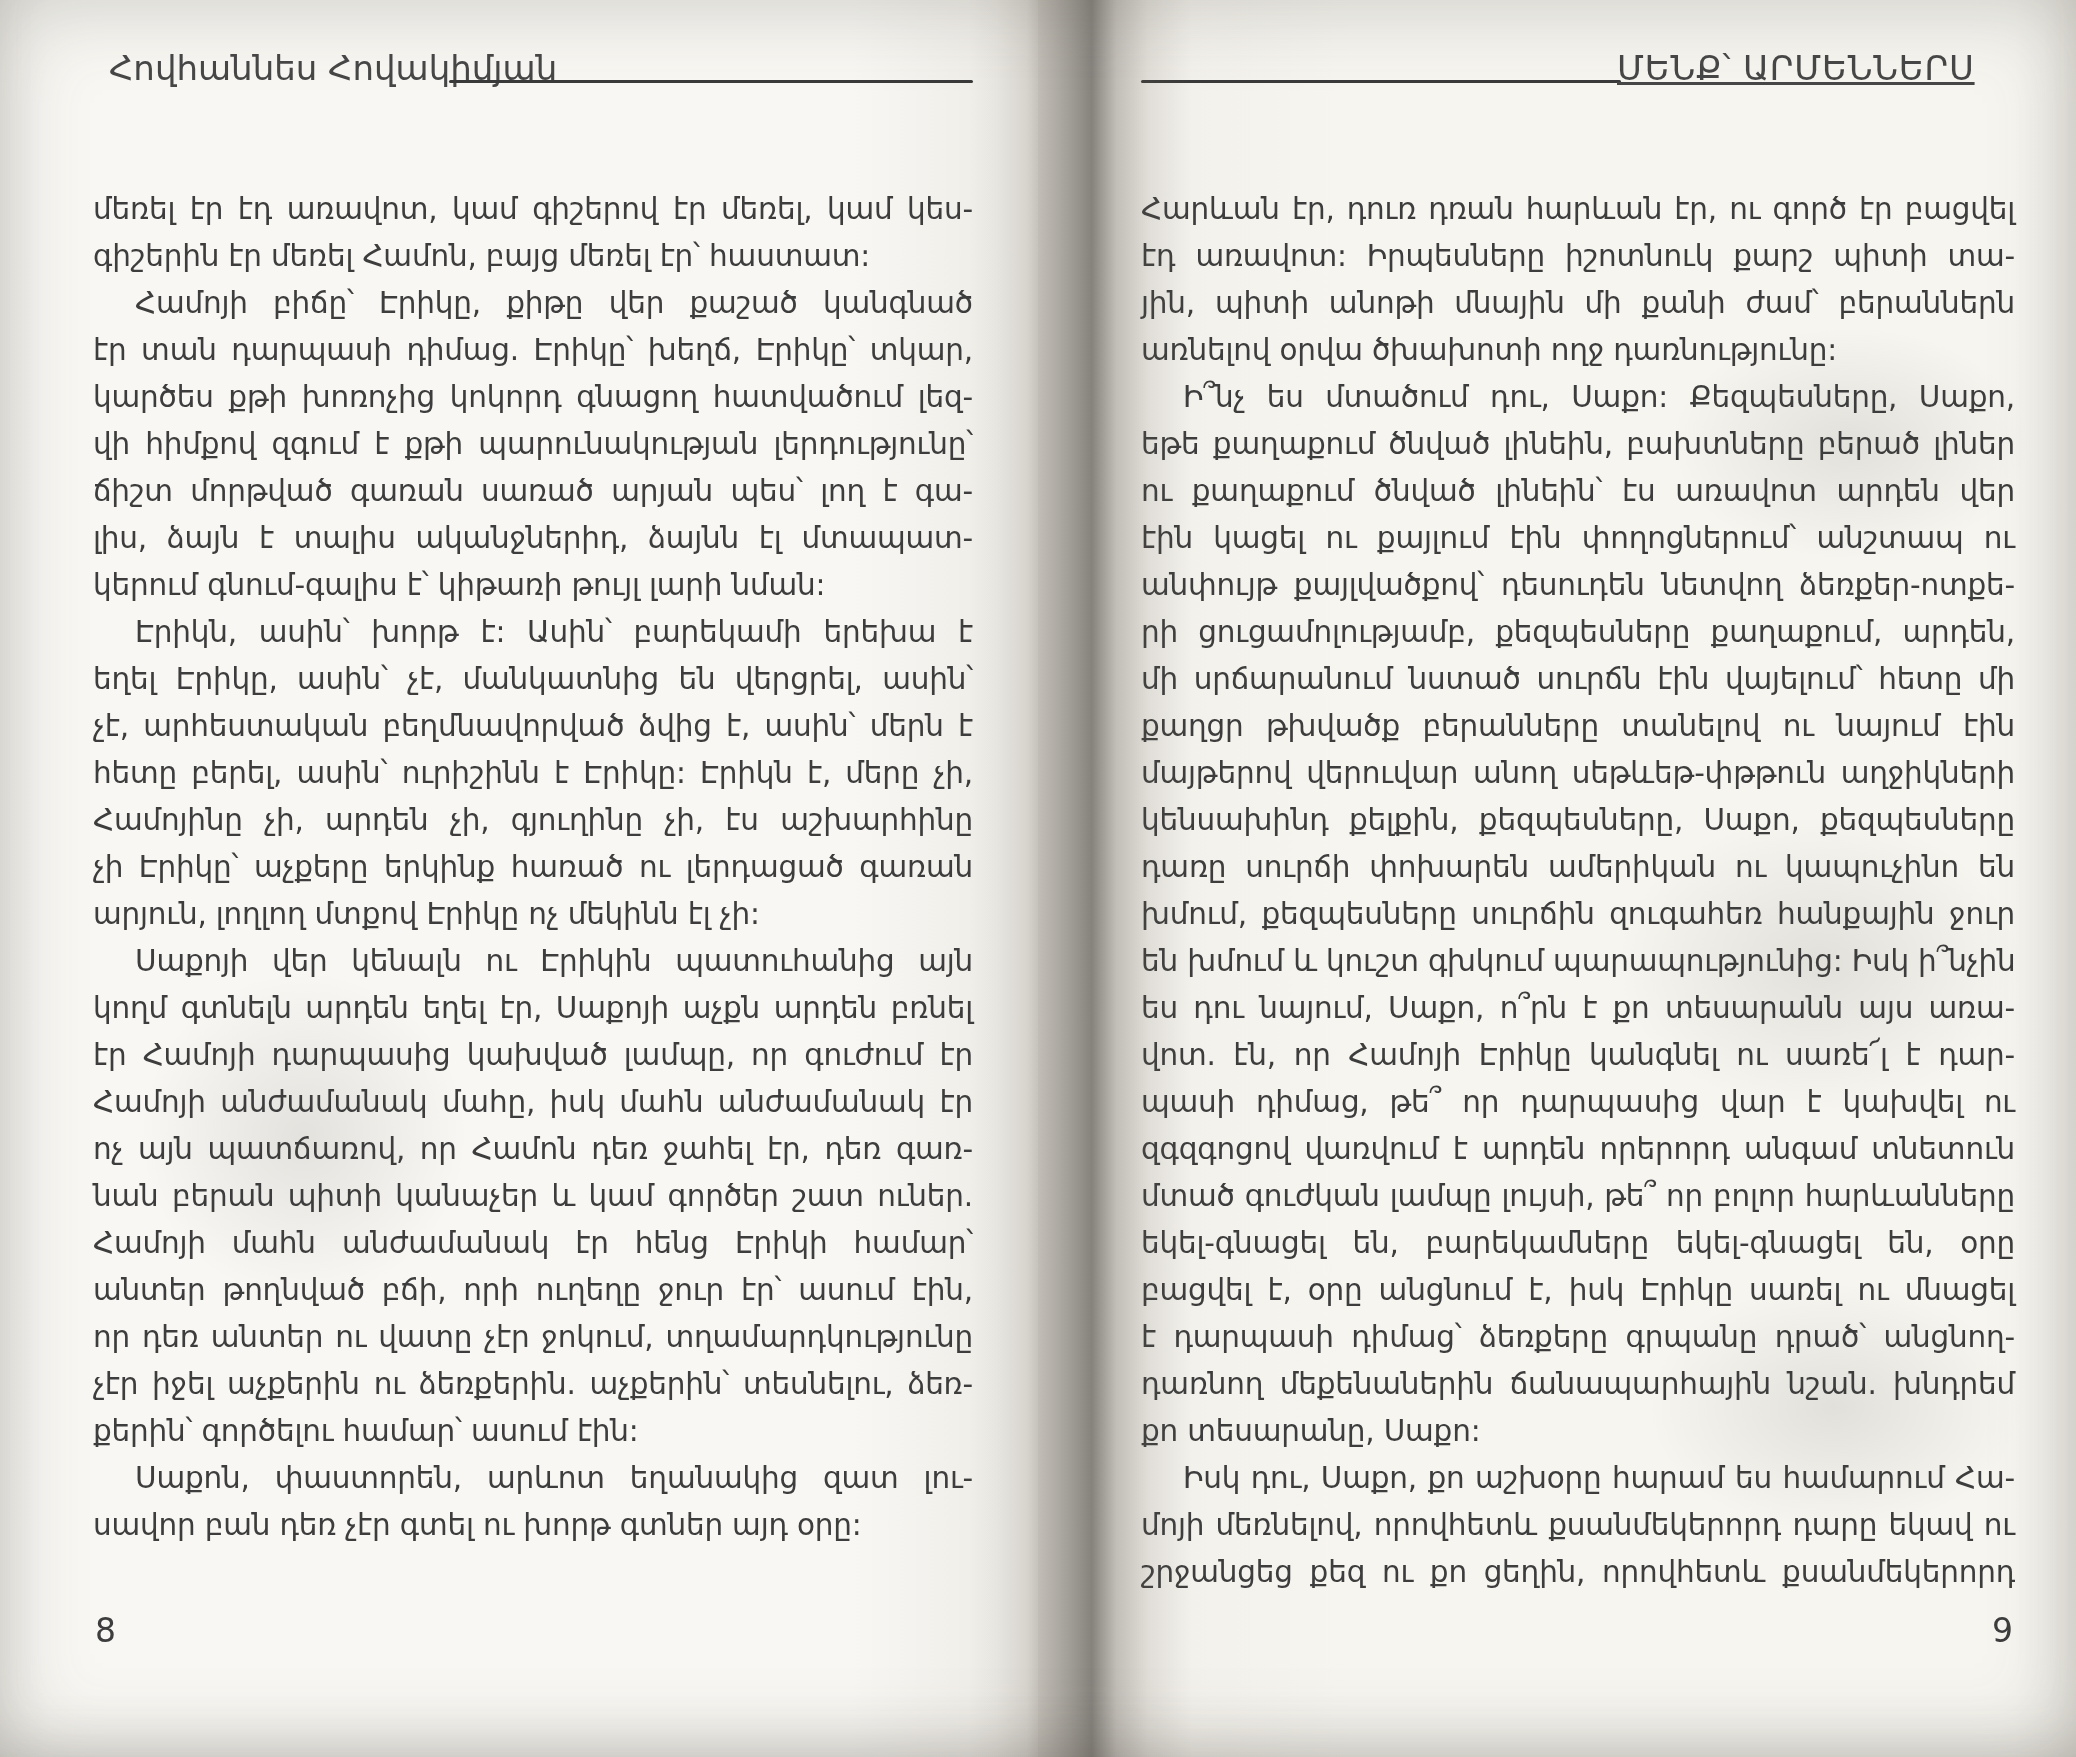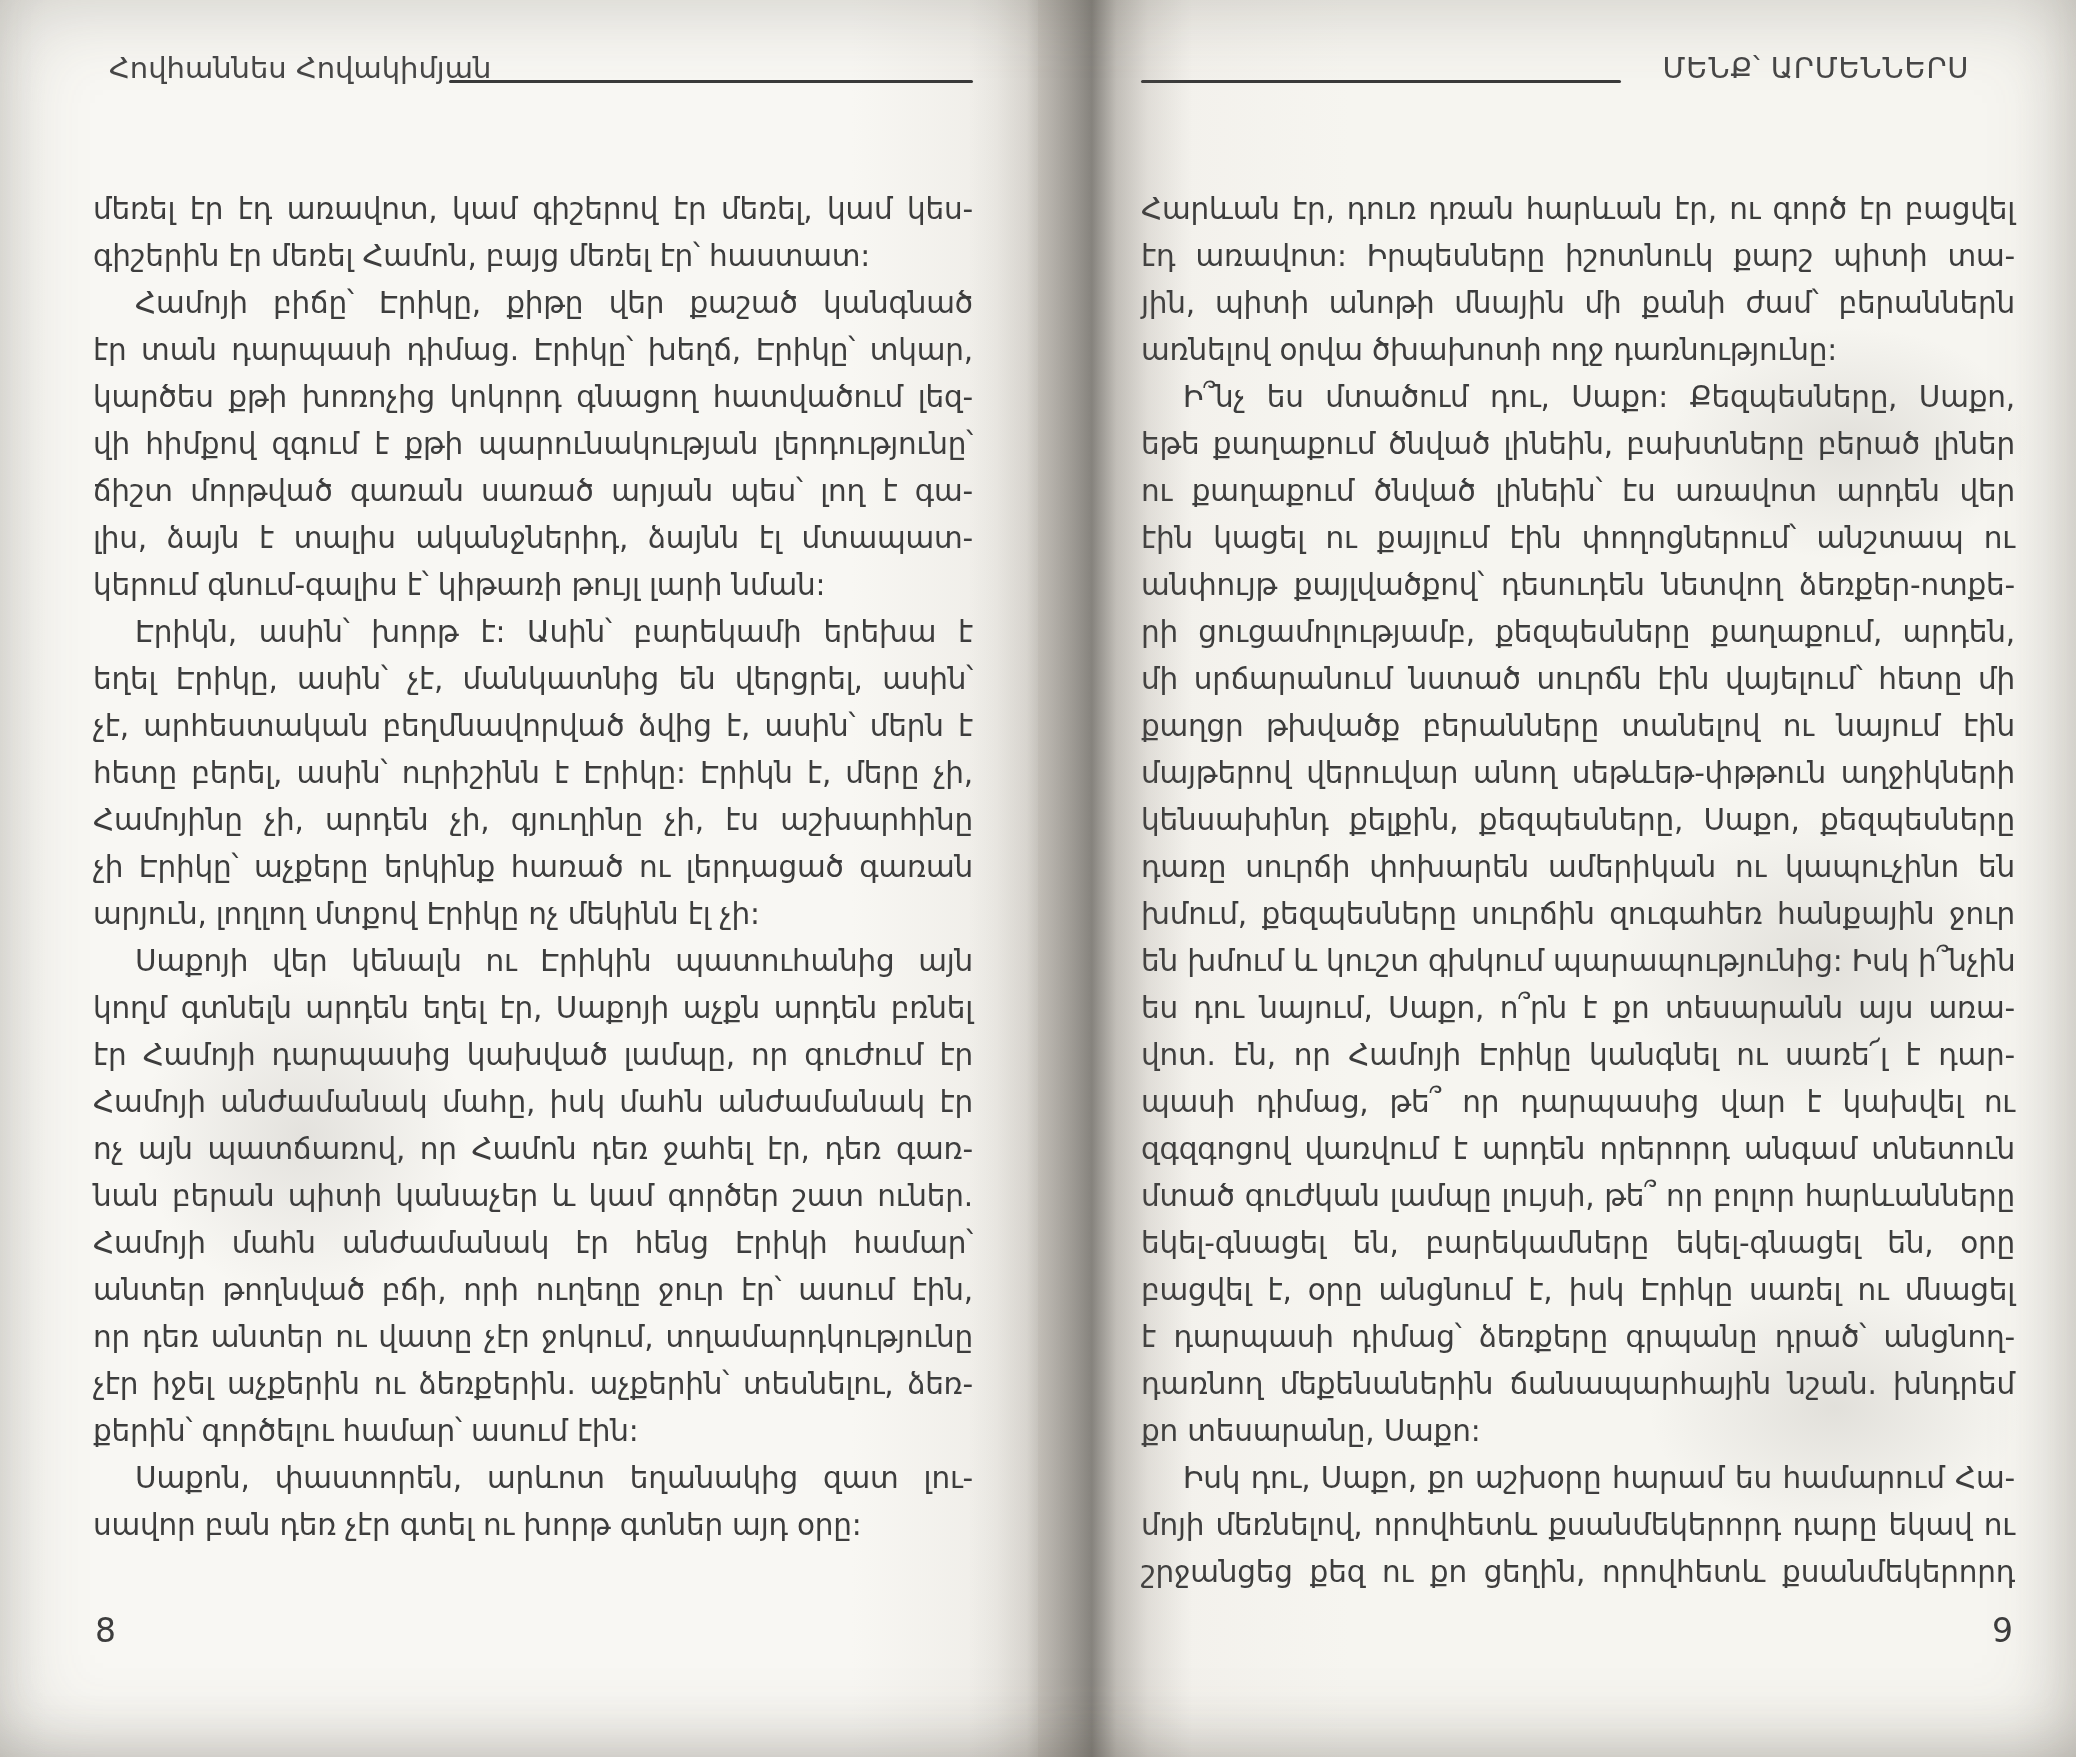--- a/index.html
+++ b/index.html
@@ -24,25 +24,25 @@
       rgba(80,75,68,0.28) 66%,
       rgba(110,104,96,0.12) 80%,
       rgba(110,104,96,0) 100%);
   }
   .vignette{position:absolute;inset:0;pointer-events:none;
     box-shadow:inset 0 0 86px rgba(80,74,66,0.28), inset 0 -31px 62px -31px rgba(80,74,66,0.22);}
   .smudge{position:absolute;pointer-events:none;border-radius:50%;
     background:radial-gradient(closest-side,rgba(120,115,108,0.16),rgba(120,115,108,0));}
 
   .running-title{
-    position:absolute;top:51px;font-size:29px;line-height:34px;color:#474747;
+    position:absolute;top:51px;font-size:34px;line-height:34px;color:#474747;
     letter-spacing:0px;white-space:nowrap;
   }
   .running-title.left{left:109px;}
-  .running-title.right{left:1617px;width:398px;text-align:center;letter-spacing:0.8px;}
+  .running-title.right{left:1617px;width:398px;text-align:left;letter-spacing:0.8px;text-decoration:underline;}
   .header-rule{position:absolute;top:80px;height:3.1px;background:#3a3a3a;border-radius:1.6px;}
   .header-rule.left{left:449px;width:524px;}
   .header-rule.right{left:1141px;width:480px;}
 
   .body-text{position:absolute;top:186px;font-size:29.5px;letter-spacing:-0.2px;}
   .body-text.left{left:93px;width:880px;}
   .body-text.right{left:1141px;width:874px;}
   .line{
     height:47px;line-height:47px;white-space:nowrap;
     text-align:justify;text-align-last:justify;

